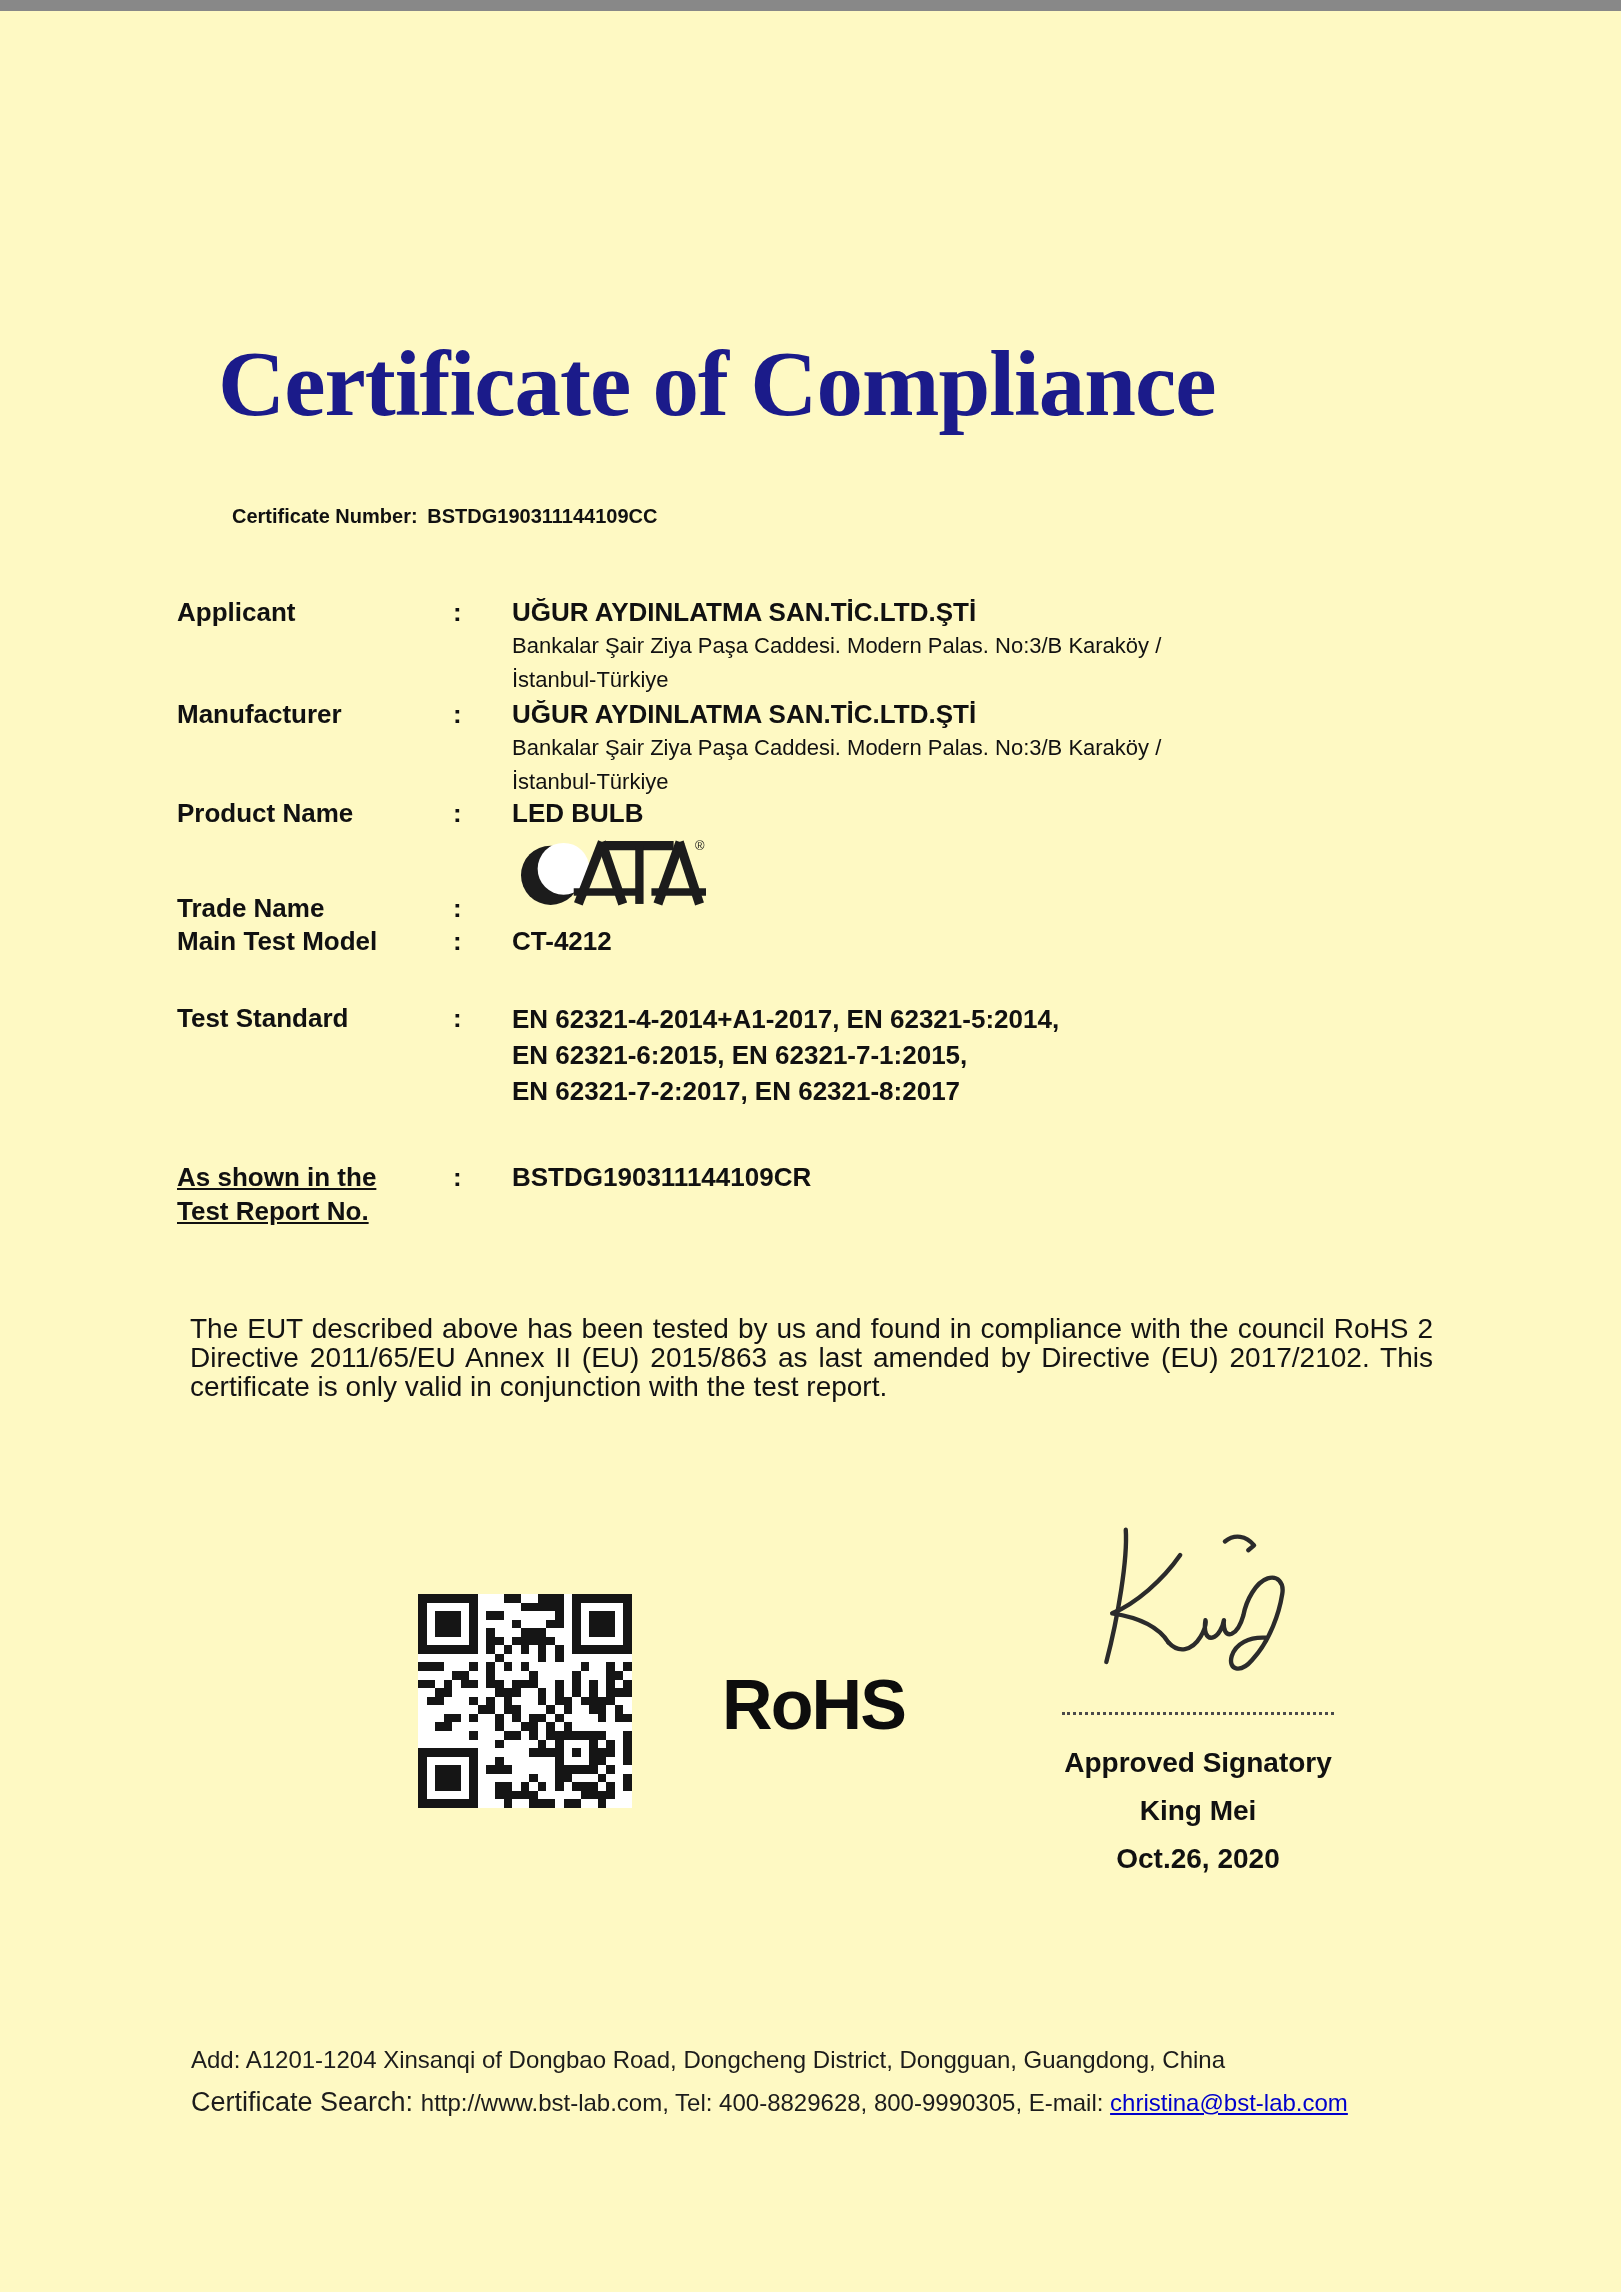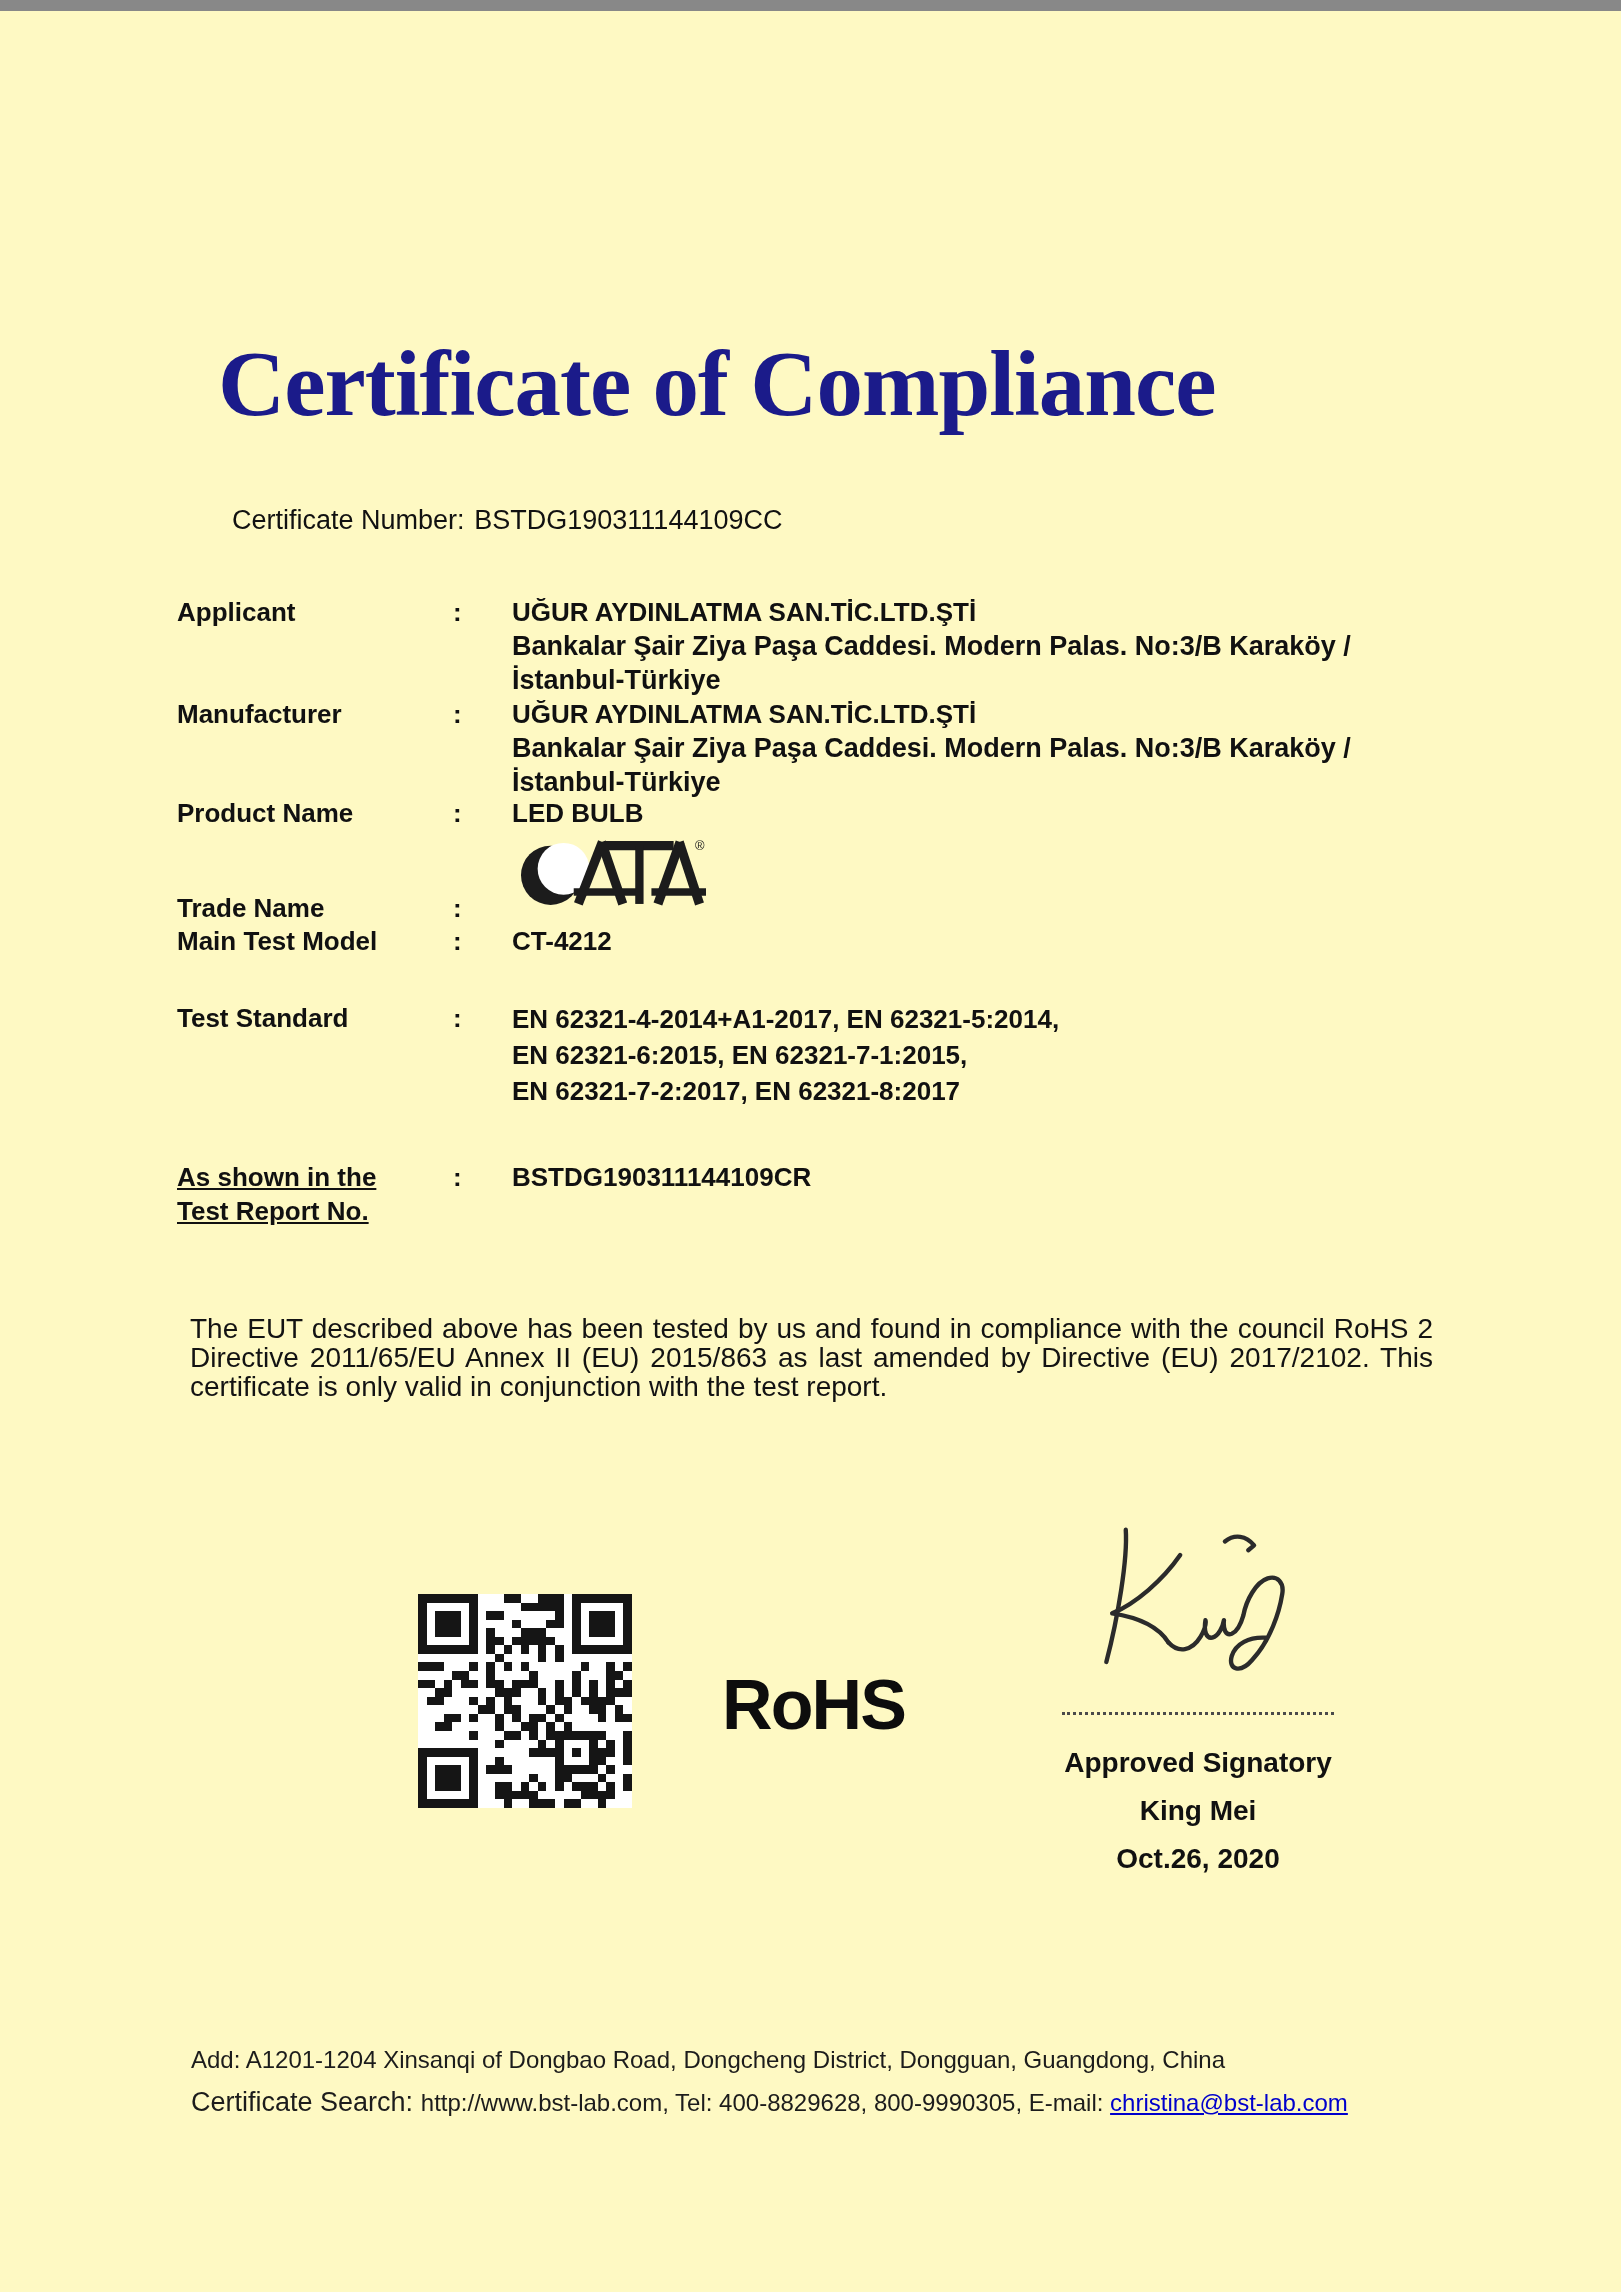--- a/index.html
+++ b/index.html
@@ -11,29 +11,29 @@
   
   .doc-title{
     position:absolute;left:218px;top:324px;
     font-family:"Liberation Serif", serif;font-weight:bold;
     font-size:93px;line-height:1.05;letter-spacing:-1px;
     color:#1b1b8a;white-space:nowrap;
   }
   
   .cert-line{
     position:absolute;left:232px;top:494px;
-    font-size:27px;font-weight:normal;white-space:nowrap;
+    font-size:20px;font-weight:bold;white-space:nowrap;
   }
   .cert-line .num{margin-left:9.7px;}
   
   .frow{position:absolute;left:177px;display:flex;align-items:flex-start;font-size:26px;line-height:34px;}
   .frow .lbl{width:276px;font-weight:bold;flex:0 0 auto;}
   .frow .cln{width:59px;font-weight:bold;flex:0 0 auto;}
   .frow .val{font-weight:bold;white-space:nowrap;}
-  .frow .val .addr{font-weight:bold;font-size:27px;}
+  .frow .val .addr{font-weight:normal;font-size:22px;}
   .frow.std .val{line-height:36px;}
   .lbl2{display:block;text-decoration:underline;}
   
   .cata{position:absolute;left:521px;top:826px;width:185px;height:71px;}
   
   .statement{
     position:absolute;left:190px;top:1303px;width:1243px;
     font-size:28px;line-height:29px;text-align:justify;color:#131313;
   }
   

